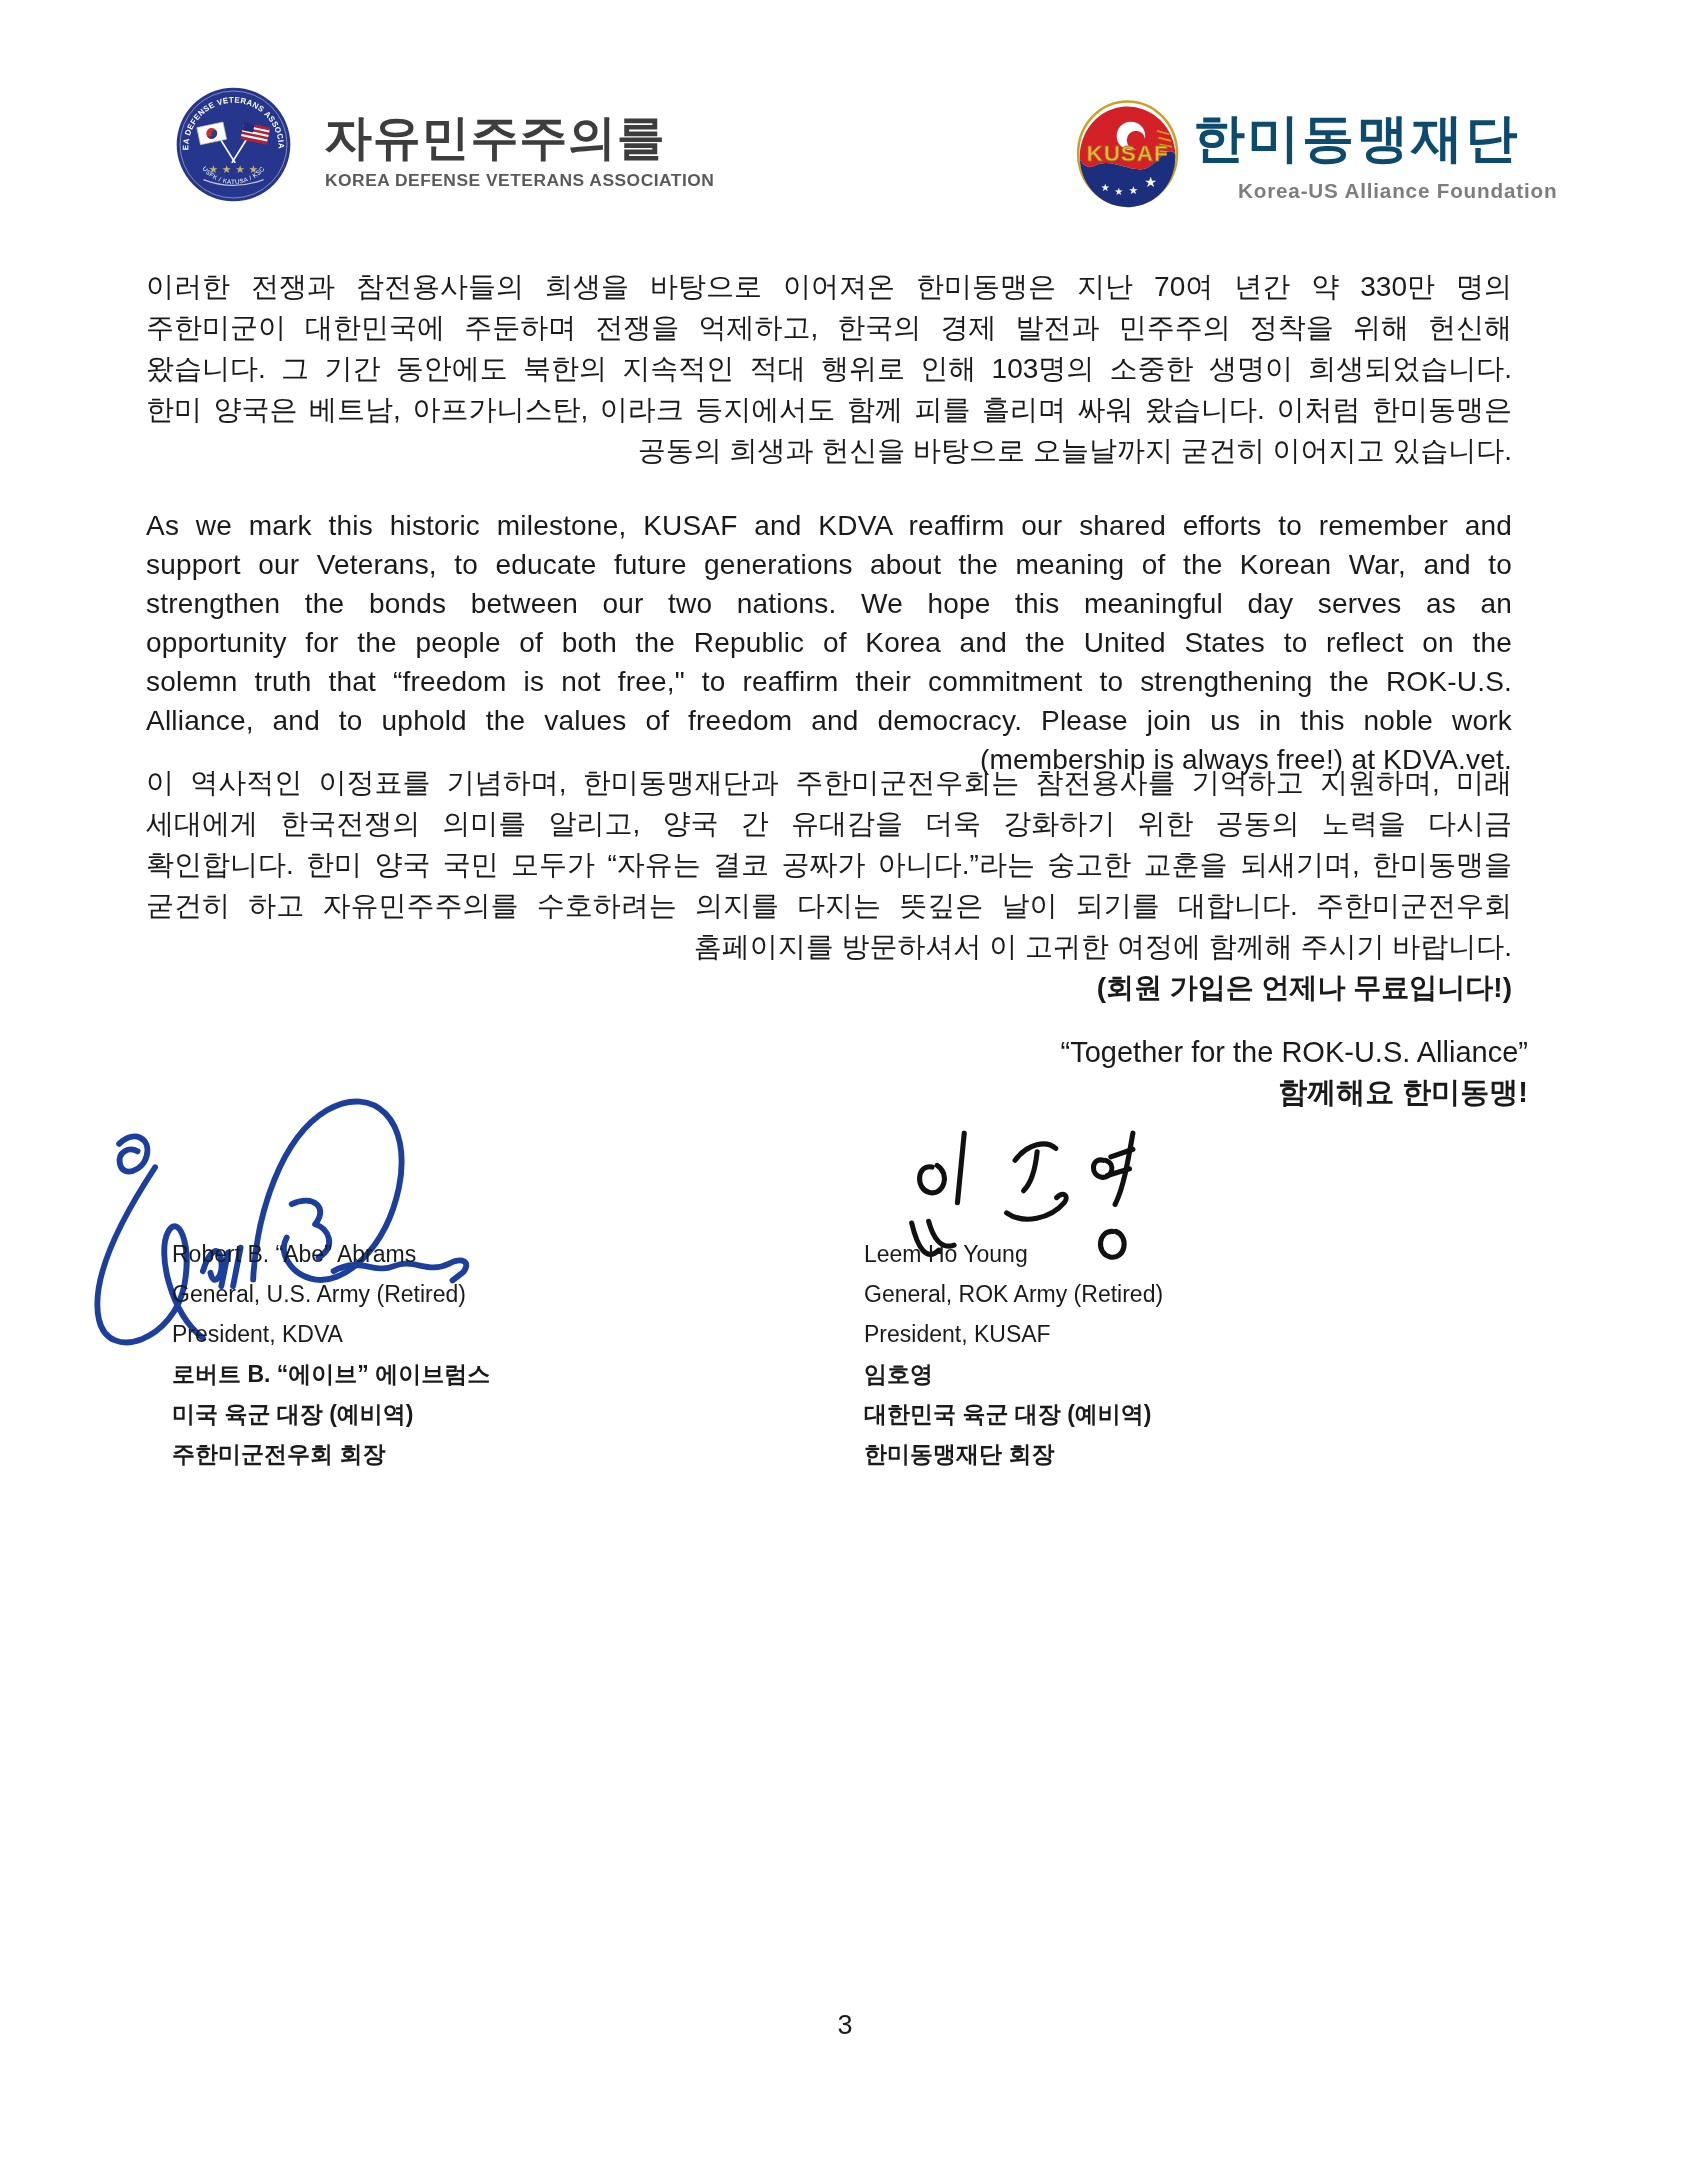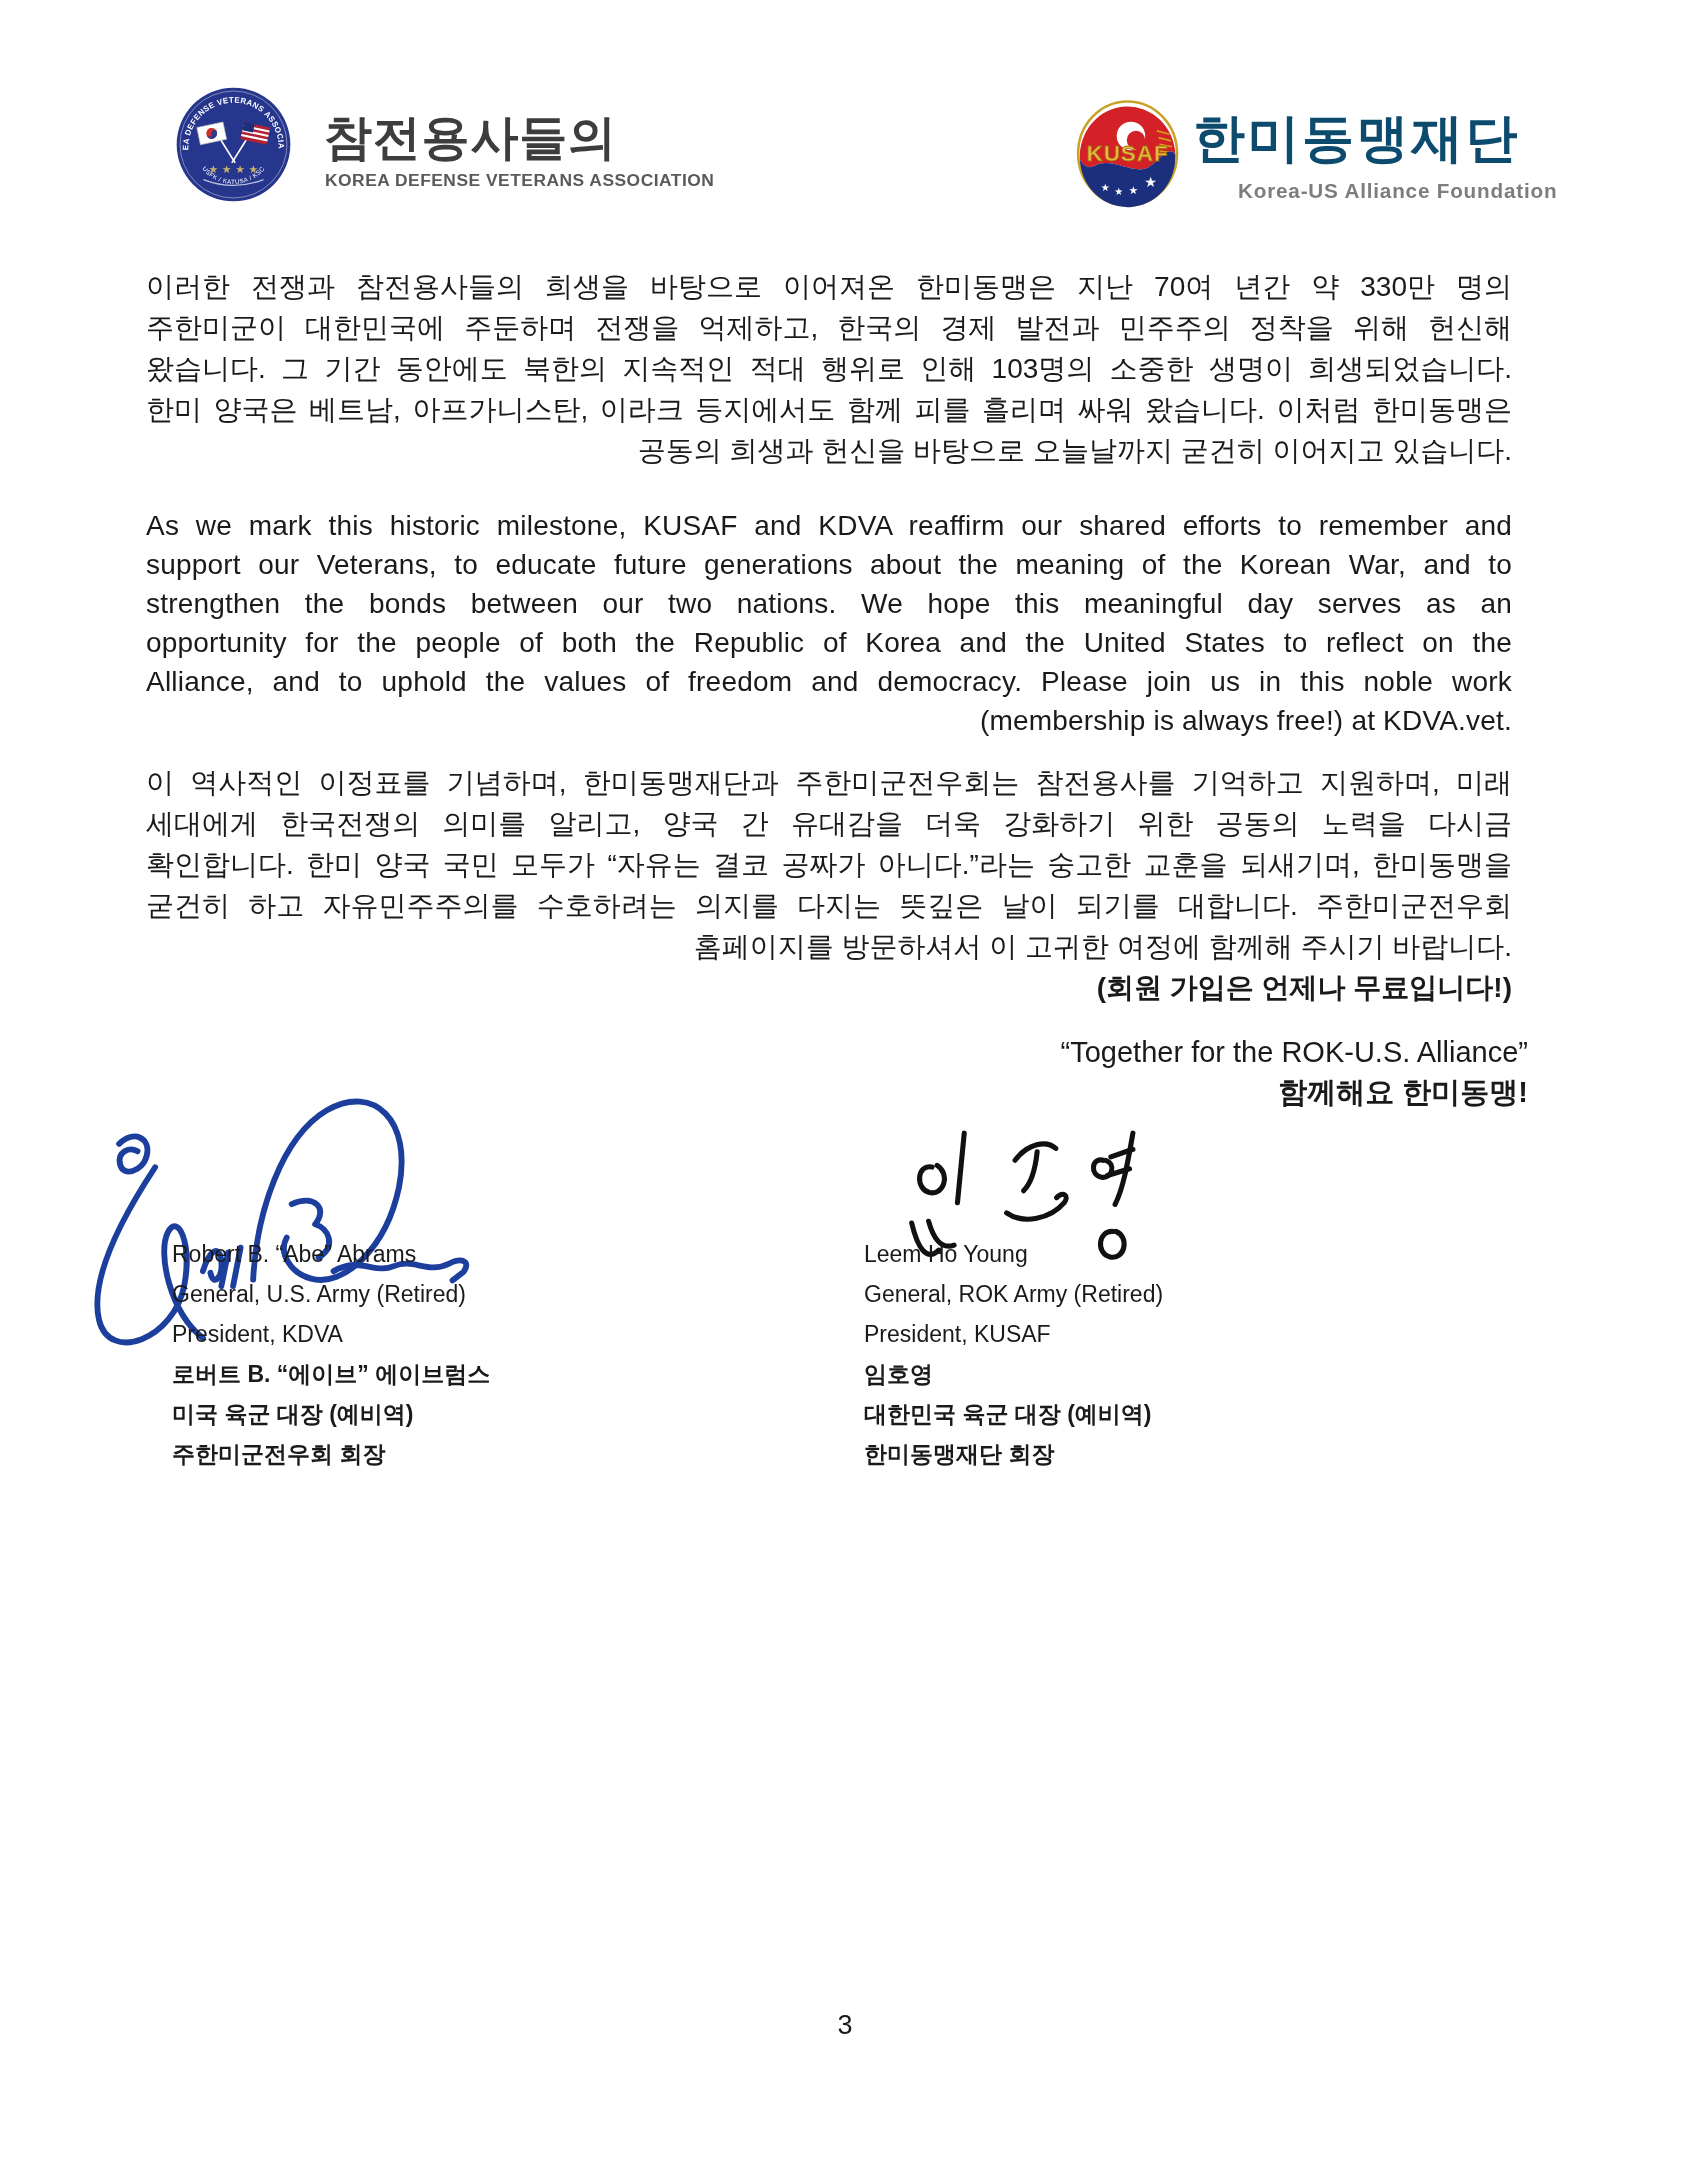--- a/index.html
+++ b/index.html
@@ -74,21 +74,21 @@
     </g>
 
     <g fill="#c9b26a" font-size="13">
       <text x="40" y="104">★</text>
         <text x="56" y="104">★</text>
       <text x="72" y="104">★</text>
         <text x="88" y="104">★</text>
     </g>
     <path d="M 34,112 Q 70,126 106,112" fill="none" stroke="#ffffff" stroke-width="1.5" opacity="0.7"></path>
   </svg>
-  <div class="hdr-abs kdva-title">참전용사들의</div>
+  <div class="hdr-abs kdva-title">자유민주주의를</div>
   <div class="hdr-abs kdva-sub">KOREA DEFENSE VETERANS ASSOCIATION</div>
 
   <svg class="hdr-abs" style="left:1075px; top:99px;" width="106" height="109" viewBox="0 0 125 130">
     <ellipse cx="62" cy="65" rx="59" ry="62" fill="#ffffff" stroke="#c9a227" stroke-width="3"></ellipse>
 
     <path d="M 5,72 A 57,60 0 1 1 119,66 C 108,52 96,84 78,84 C 58,84 40,70 22,80 C 14,84 8,78 5,72 Z" fill="#d42027"></path>
 
     <g stroke="#d4a017" stroke-width="2">
       <line x1="97" y1="38" x2="112" y2="42"></line>
         <line x1="99" y1="46" x2="114" y2="50"></line>
@@ -118,20 +118,21 @@
       <div class="line j">주한미군이 대한민국에 주둔하며 전쟁을 억제하고, 한국의 경제 발전과 민주주의 정착을 위해 헌신해</div>
       <div class="line j">왔습니다. 그 기간 동안에도 북한의 지속적인 적대 행위로 인해 103명의 소중한 생명이 희생되었습니다.</div>
       <div class="line j">한미 양국은 베트남, 아프가니스탄, 이라크 등지에서도 함께 피를 흘리며 싸워 왔습니다. 이처럼 한미동맹은</div>
       <div class="line">공동의 희생과 헌신을 바탕으로 오늘날까지 굳건히 이어지고 있습니다.</div>
     </div>
   <div class="para" id="para-en">
       <div class="line j">As we mark this historic milestone, KUSAF and KDVA reaffirm our shared efforts to remember and</div>
       <div class="line j">support our Veterans, to educate future generations about the meaning of the Korean War, and to</div>
       <div class="line j">strengthen the bonds between our two nations. We hope this meaningful day serves as an</div>
       <div class="line j">opportunity for the people of both the Republic of Korea and the United States to reflect on the</div>
+      <div class="line j">solemn truth that “freedom is not free," to reaffirm their commitment to strengthening the ROK-U.S.</div>
       <div class="line j">Alliance, and to uphold the values of freedom and democracy. Please join us in this noble work</div>
       <div class="line">(membership is always free!) at KDVA.vet.</div>
     </div>
   <div class="para" id="para-ko-2">
       <div class="line j">이 역사적인 이정표를 기념하며, 한미동맹재단과 주한미군전우회는 참전용사를 기억하고 지원하며, 미래</div>
       <div class="line j">세대에게 한국전쟁의 의미를 알리고, 양국 간 유대감을 더욱 강화하기 위한 공동의 노력을 다시금</div>
       <div class="line j">확인합니다. 한미 양국 국민 모두가 “자유는 결코 공짜가 아니다.”라는 숭고한 교훈을 되새기며, 한미동맹을</div>
       <div class="line j">굳건히 하고 자유민주주의를 수호하려는 의지를 다지는 뜻깊은 날이 되기를 대합니다. 주한미군전우회</div>
       <div class="line">홈페이지를 방문하셔서 이 고귀한 여정에 함께해 주시기 바랍니다.</div>
       <div class="line b">(회원 가입은 언제나 무료입니다!)</div>

